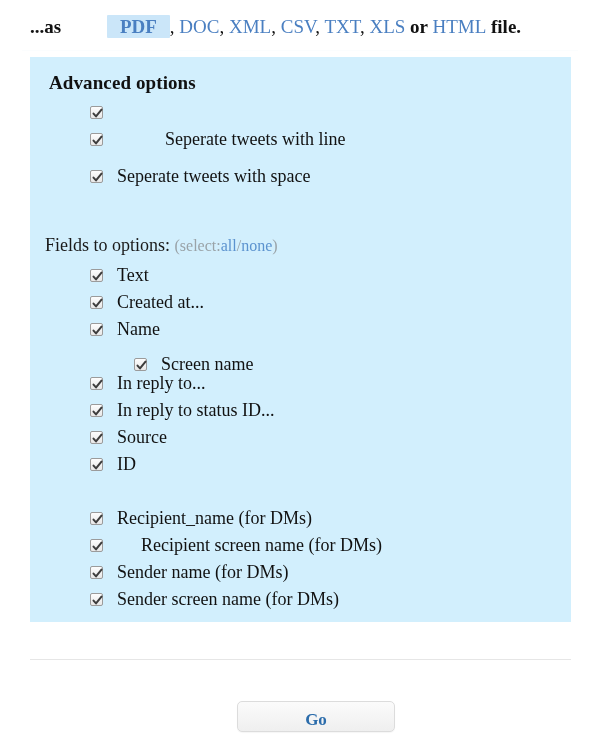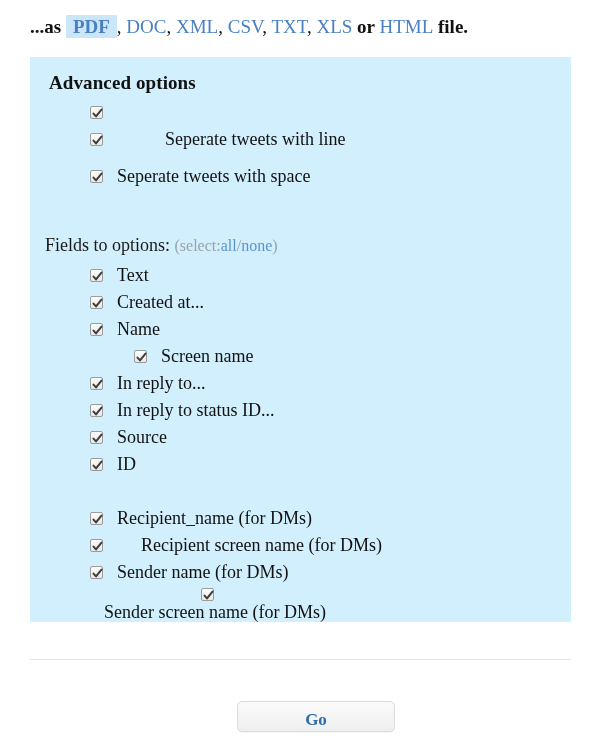--- a/index.html
+++ b/index.html
@@ -30,22 +30,23 @@
     color: #111111;
   }
   .headline .fmt {
     color: #4a7fc1;
     text-decoration: none;
     cursor: pointer;
   }
   .headline .fmt.active {
     font-weight: bold;
     background: #cbe6f9;
-    padding: 1px 7px;
+    padding: 1px 13px;
     border-radius: 1px;
+    margin-left: 41px;
   }
   .headline .punct {
     color: #111111;
   }
 
   .rule-top {
     position: absolute;
     left: 22px;
     top: 50px;
     width: 556px;
@@ -216,21 +217,21 @@
         <span class="cb-label">Created at...</span>
       </div>
       <div class="cb-row" style="top: 261px;">
         <span class="checkbox">
           <svg width="11" height="11" viewBox="0 0 11 11">
             <path d="M1.5 5.6 L4 8.4 L9.5 1.6" stroke="#3d3d3d" stroke-width="2" fill="none" stroke-linecap="round" stroke-linejoin="round"></path>
           </svg>
         </span>
         <span class="cb-label">Name</span>
       </div>
-      <div class="cb-row" style="top: 288px; padding-left: 44px;">
+      <div class="cb-row" style="top: 296px; padding-left: 44px;">
         <span class="checkbox">
           <svg width="11" height="11" viewBox="0 0 11 11">
             <path d="M1.5 5.6 L4 8.4 L9.5 1.6" stroke="#3d3d3d" stroke-width="2" fill="none" stroke-linecap="round" stroke-linejoin="round"></path>
           </svg>
         </span>
         <span class="cb-label">Screen name</span>
       </div>
       <div class="cb-row" style="top: 315px;">
         <span class="checkbox">
           <svg width="11" height="11" viewBox="0 0 11 11">
@@ -282,21 +283,21 @@
         <span class="cb-label">Recipient screen name (for DMs)</span>
       </div>
       <div class="cb-row" style="top: 504px;">
         <span class="checkbox">
           <svg width="11" height="11" viewBox="0 0 11 11">
             <path d="M1.5 5.6 L4 8.4 L9.5 1.6" stroke="#3d3d3d" stroke-width="2" fill="none" stroke-linecap="round" stroke-linejoin="round"></path>
           </svg>
         </span>
         <span class="cb-label">Sender name (for DMs)</span>
       </div>
-      <div class="cb-row" style="top: 531px; flex-direction: column;">
+      <div class="cb-row" style="top: 531px;">
         <span class="checkbox">
           <svg width="11" height="11" viewBox="0 0 11 11">
             <path d="M1.5 5.6 L4 8.4 L9.5 1.6" stroke="#3d3d3d" stroke-width="2" fill="none" stroke-linecap="round" stroke-linejoin="round"></path>
           </svg>
         </span>
         <span class="cb-label">Sender screen name (for DMs)</span>
       </div>
     </div>
 </div>
 

